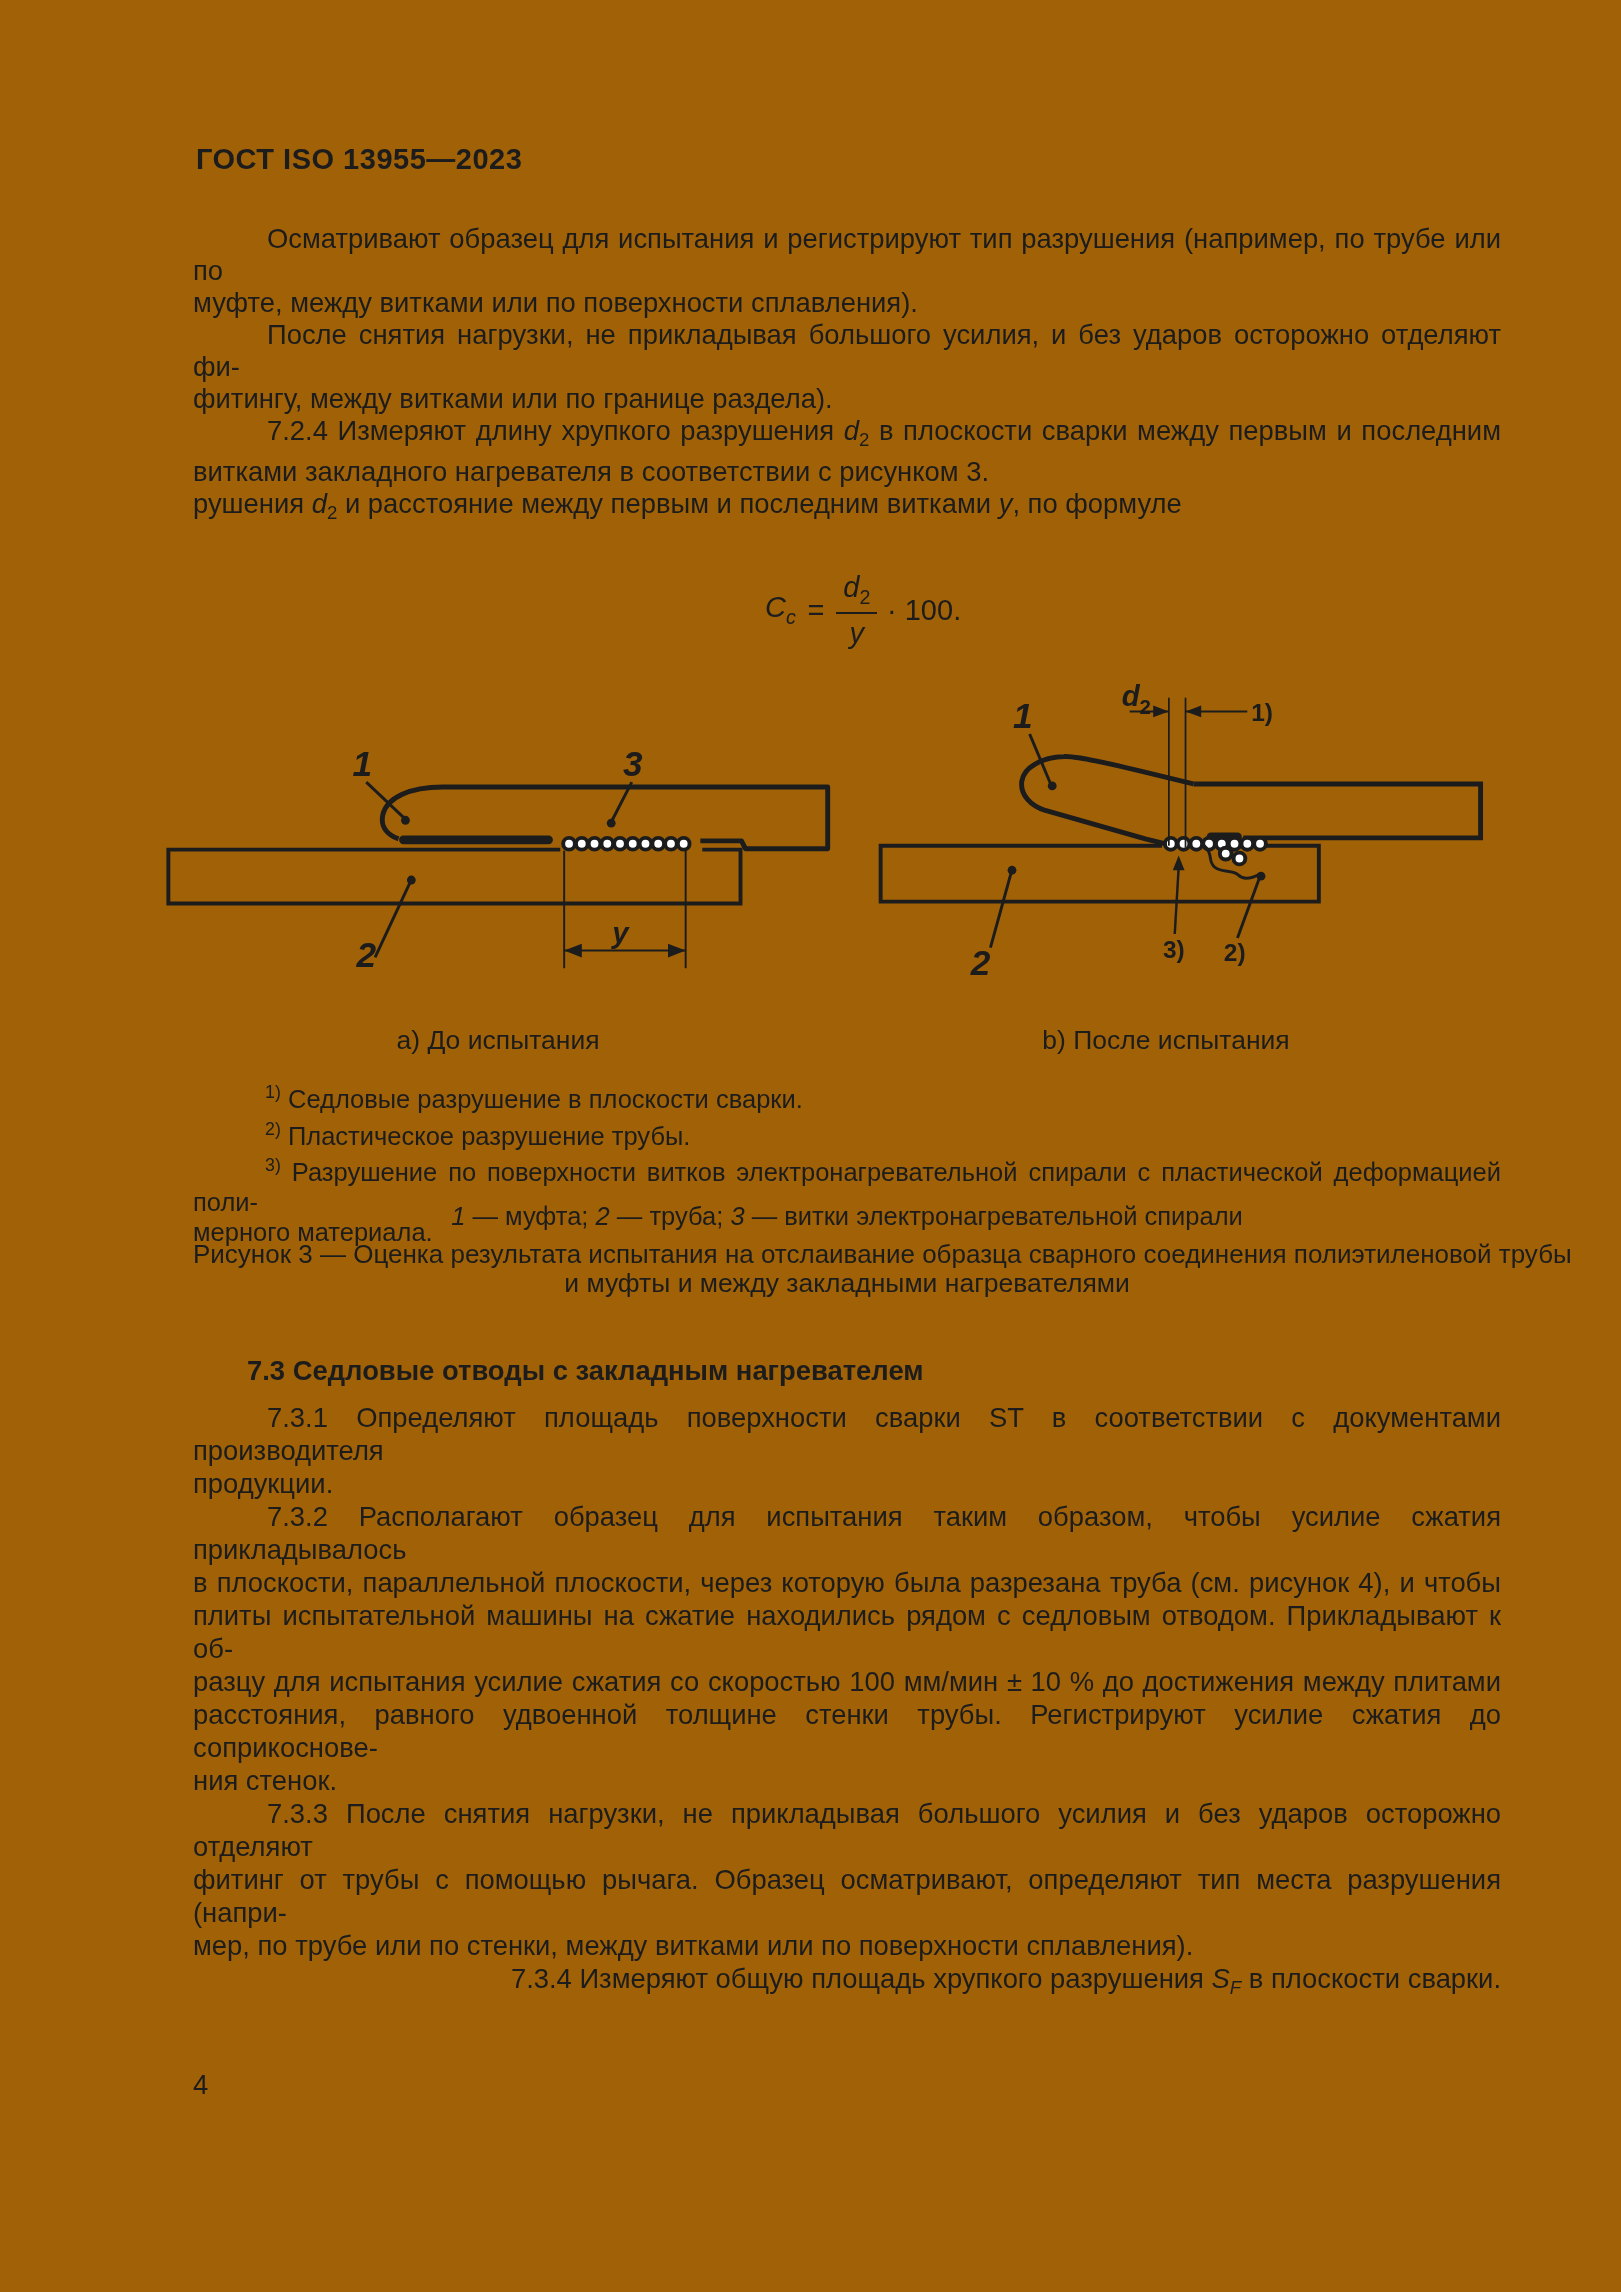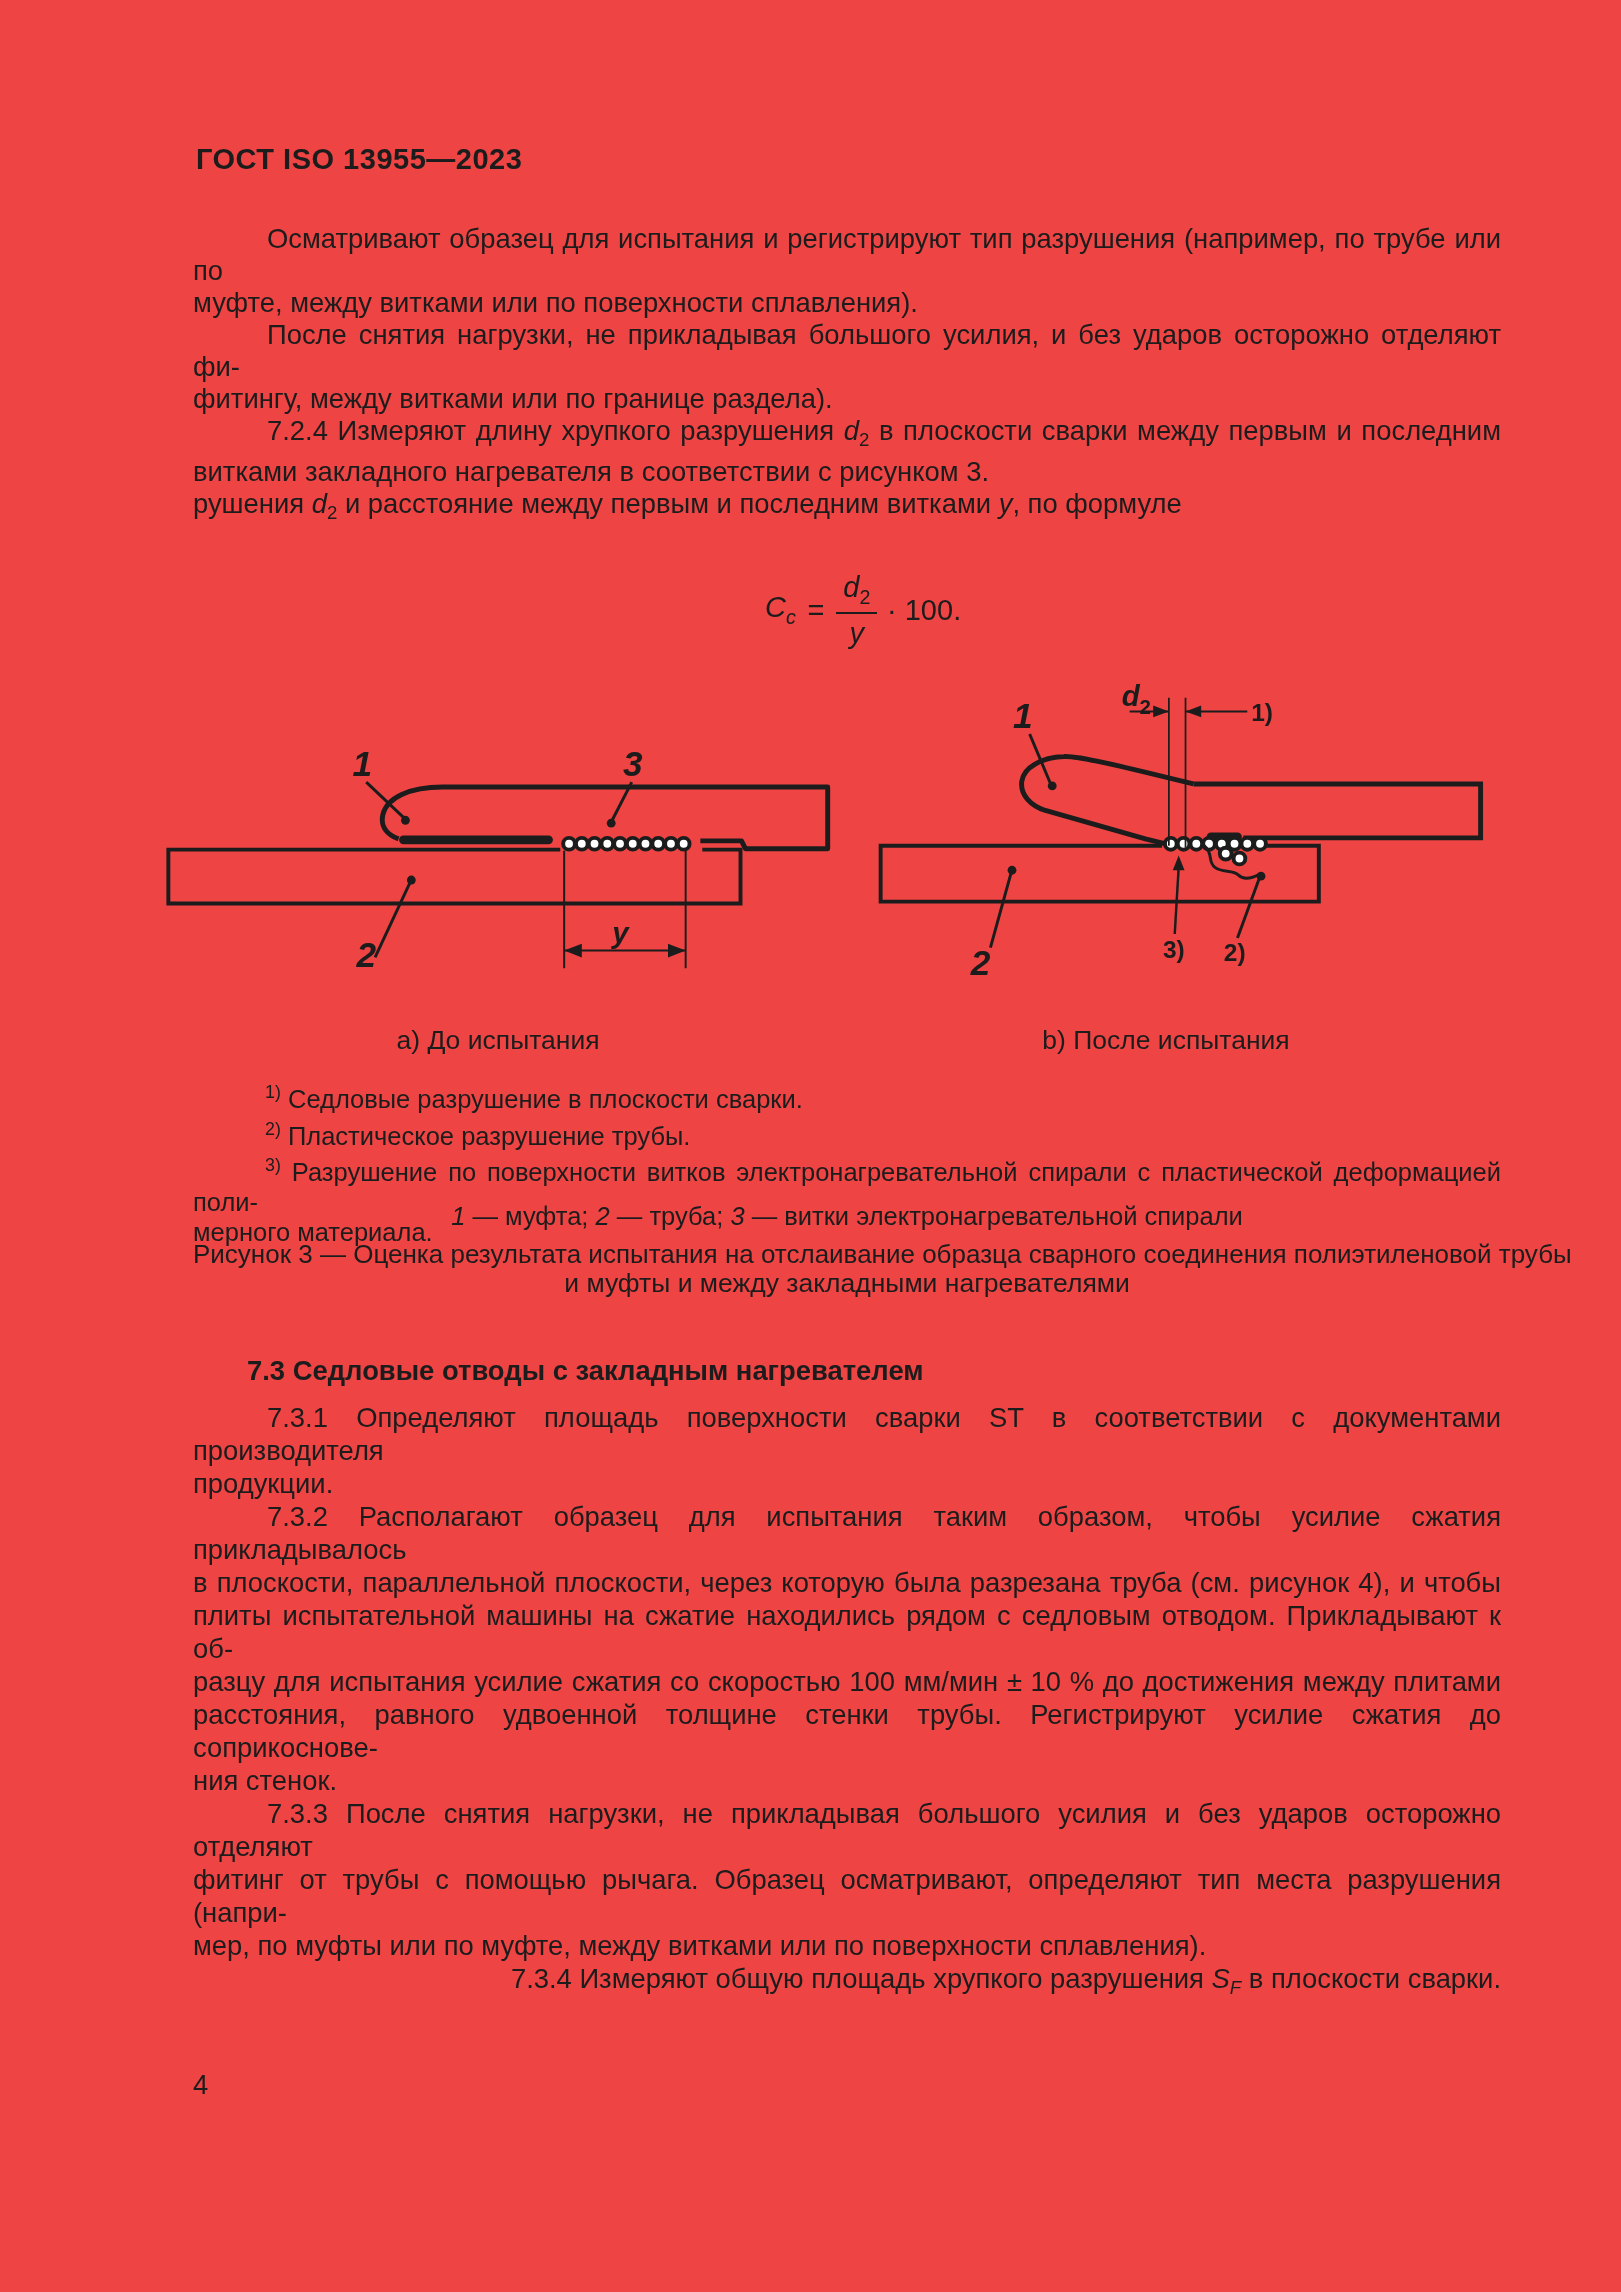--- a/index.html
+++ b/index.html
@@ -1,19 +1,19 @@
 <!DOCTYPE html>
 <html><head>
 <meta charset="utf-8">
 <style>
   html,body{margin:0;padding:0;background:#e8e8e8;}
   .page{
     position:relative;
     width:1621px;height:2293px;
-    background:#ef4444;
+    background:#a16207;
     font-family:"Liberation Sans", sans-serif;
     color:#1c1c1c;
     overflow:hidden;
   }
   .abs{position:absolute;}
   .hdr{left:196px;top:143px;font-size:29px;font-weight:bold;letter-spacing:0.5px;}
   .block{left:193px;width:1308px;}
   .bt{top:223px;font-size:27.4px;line-height:32px;}
   .bb{top:1401px;font-size:27.4px;line-height:33px;}
   .ln{white-space:normal;}
@@ -188,20 +188,20 @@
     <div class="ln ind jl">7.3.1  Определяют площадь поверхности сварки ST в соответствии с документами производителя</div>
     <div class="ln">продукции.</div>
     <div class="ln ind jl">7.3.2  Располагают образец для испытания таким образом, чтобы усилие сжатия прикладывалось</div>
     <div class="ln jl">в плоскости, параллельной плоскости, через которую была разрезана труба (см. рисунок 4), и чтобы</div>
     <div class="ln jl">плиты испытательной машины на сжатие находились рядом с седловым отводом. Прикладывают к об-</div>
     <div class="ln jl">разцу для испытания усилие сжатия со скоростью 100 мм/мин ± 10 % до достижения между плитами</div>
     <div class="ln jl">расстояния, равного удвоенной толщине стенки трубы. Регистрируют усилие сжатия до соприкоснове-</div>
     <div class="ln">ния стенок.</div>
     <div class="ln ind jl">7.3.3  После снятия нагрузки, не прикладывая большого усилия и без ударов осторожно отделяют</div>
     <div class="ln jl">фитинг от трубы с помощью рычага. Образец осматривают, определяют тип  места  разрушения (напри-</div>
-    <div class="ln">мер, по муфты или по муфте, между витками или по поверхности сплавления).</div>
+    <div class="ln">мер, по трубе или по стенки, между витками или по поверхности сплавления).</div>
     <div class="ln ind">7.3.4  Измеряют общую площадь хрупкого разрушения <i>S<sub>F</sub></i> в плоскости сварки.</div>
   </div>
 
   <div class="abs pageno">4</div>
 
 </div>
 
 
 </body></html>

